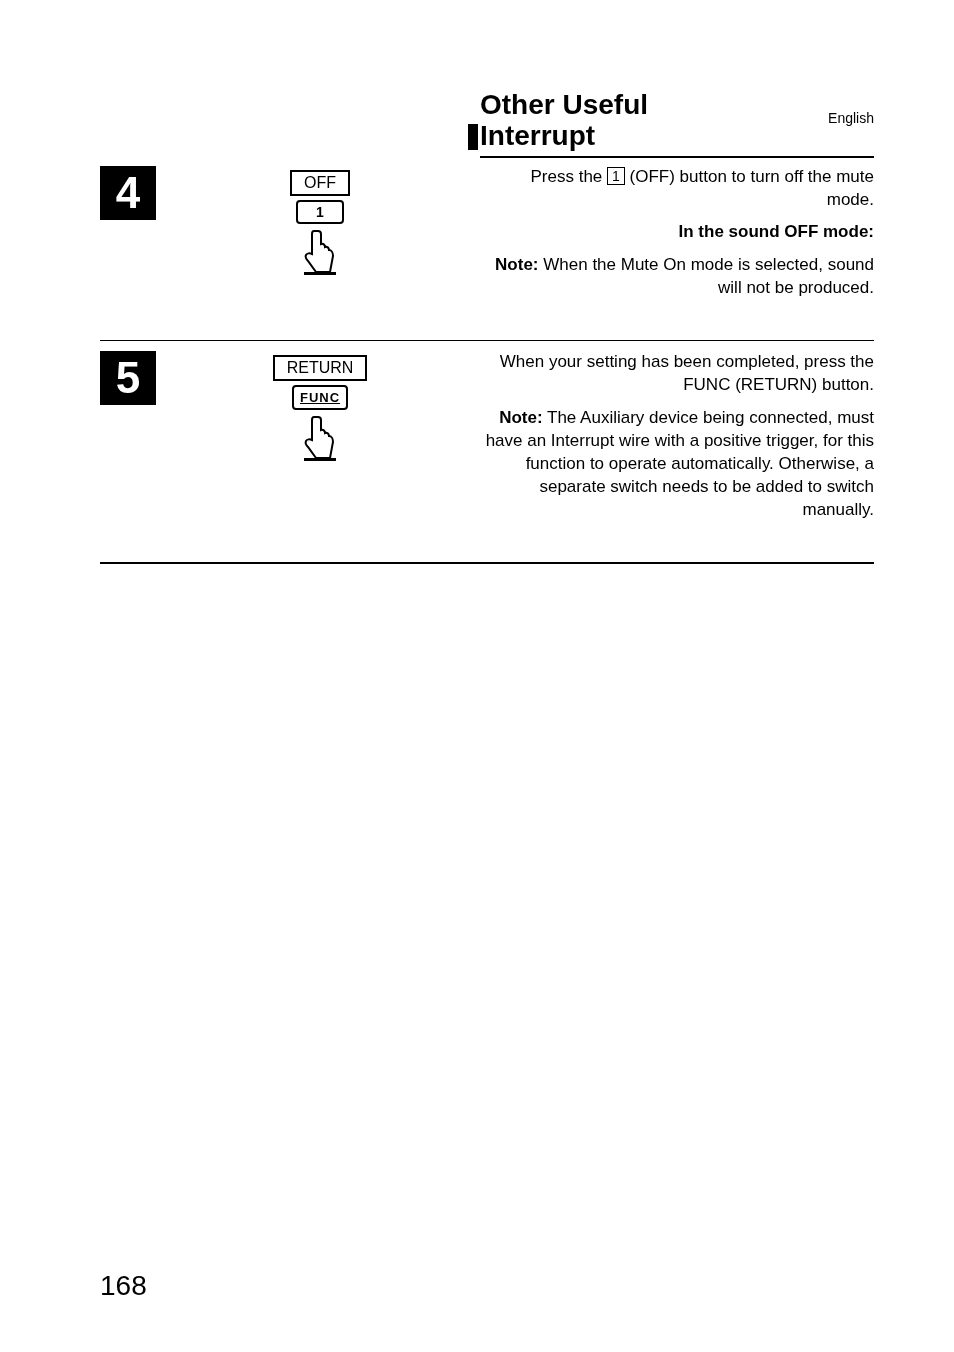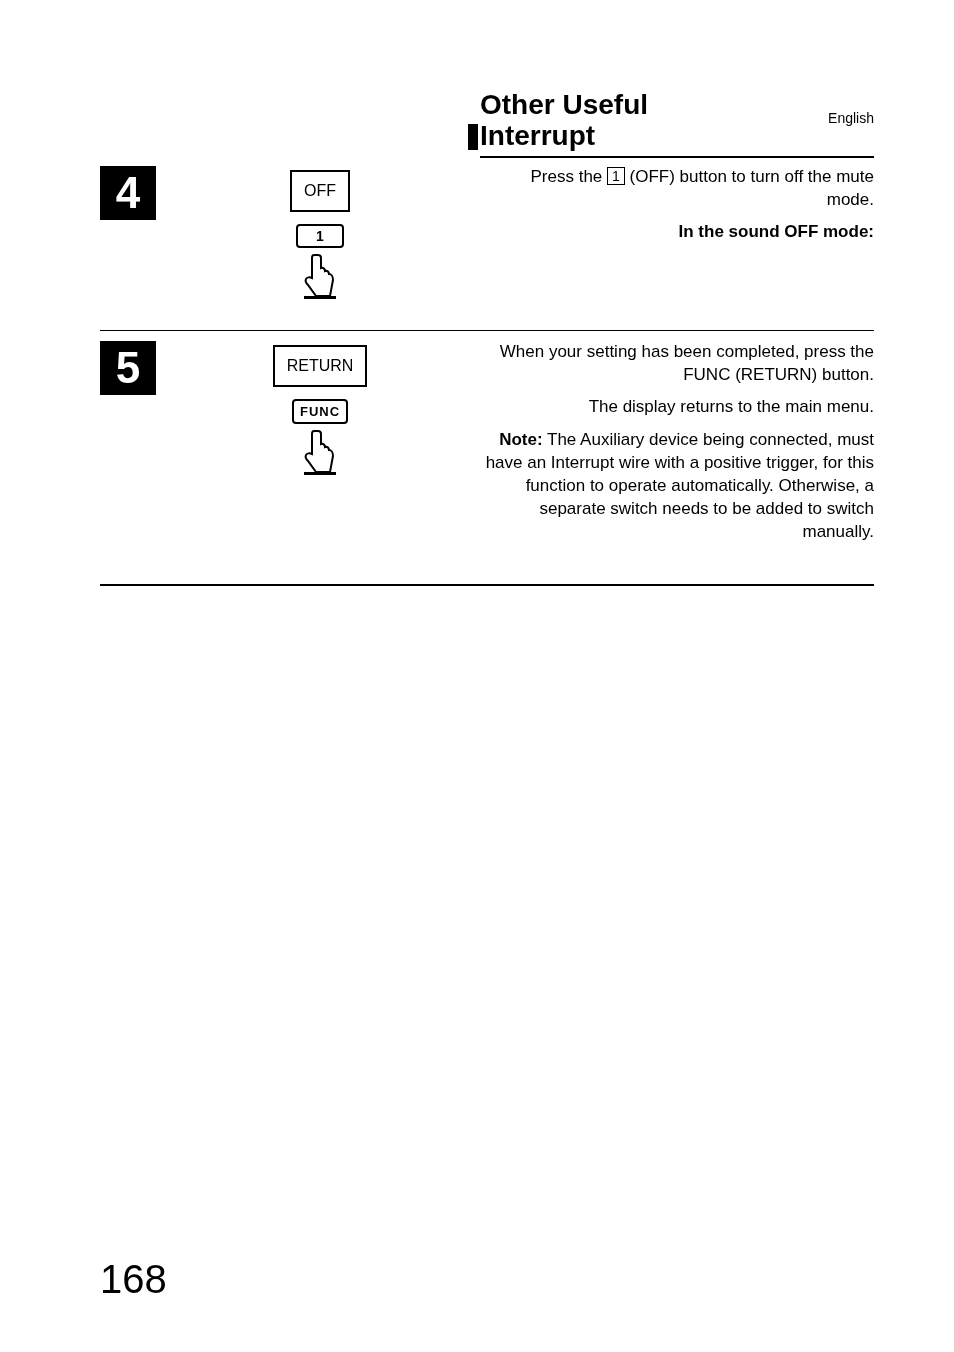--- a/index.html
+++ b/index.html
@@ -11,30 +11,30 @@
   .title-accent { position: absolute; left: -12px; bottom: 6px; width: 10px; height: 26px; background: #000; }
   .title-text { font-family: "Arial Black", Arial, sans-serif; font-size: 28px; font-weight: 900; line-height: 1.1; }
   .lang { float: right; font-size: 14px; margin-top: 20px; }
   .step { display: flex; border-top: 1px solid #000; padding-top: 10px; padding-bottom: 30px; }
   .step.first { border-top: none; padding-top: 8px; }
   .step-end { border-top: 2px solid #000; height: 2px; }
   .step-num-col { flex: 0 0 60px; }
   .step-num { background: #000; color: #fff; font-size: 44px; font-weight: bold; width: 56px; height: 54px; display: flex; align-items: center; justify-content: center; font-family: Arial, sans-serif; }
   .step-illust { flex: 0 0 320px; display: flex; justify-content: center; padding-top: 4px; }
   .illust-box { text-align: center; }
-  .lbl-box { border: 2px solid #000; padding: 10px 12px; font-size: 16px; display: inline-block; margin-bottom: 12px; }
+  .lbl-box { border: 2px solid #000; padding: 2px 12px; font-size: 16px; display: inline-block; margin-bottom: 4px; }
   .btn-box { border: 2px solid #000; border-radius: 4px; padding: 2px 14px; font-size: 14px; display: inline-block; min-width: 48px; text-align: center; margin-bottom: 4px; font-weight: bold; }
-  .btn-box-func { border: 2px solid #000; border-radius: 4px; padding: 3px 6px; font-size: 13px; display: inline-block; min-width: 48px; text-align: center; margin-bottom: 4px; font-weight: 900; letter-spacing: 1px; font-family: "Arial Black", Arial, sans-serif; }
+  .btn-box-func { border: 2px solid #000; border-radius: 4px; padding: 3px 6px; font-size: 13px; display: inline-block; min-width: 48px; text-align: center; margin-bottom: 4px; font-weight: 900; letter-spacing: 1px; font-family: "Arial Black", Arial, sans-serif; text-decoration: underline; }
   .hand-svg { width: 40px; height: 48px; display: block; margin: 0 auto; }
   .step-text { flex: 1; font-size: 17px; line-height: 1.35; text-align: right; }
   .step-text p { margin-bottom: 10px; }
   .step-text .indent { padding-left: 46px; }
   .inline-key { border: 1px solid #000; padding: 0 4px; font-size: 14px; display: inline-block; line-height: 1.2; vertical-align: 1px; }
   b { font-weight: bold; }
-  .page-num { position: absolute; bottom: 50px; left: 100px; font-size: 40px; text-align: right; }
+  .page-num { position: absolute; bottom: 50px; left: 100px; font-size: 28px; text-align: right; }
 </style>
 </head>
 <body>
 
 <div class="page">
 
   <div class="header-row">
     <div class="header-spacer"></div>
     <div class="title-block">
       <div class="title-accent"></div>
@@ -56,40 +56,42 @@
           <path d="M14 3 C13 3 12 4 12 6 L12 26 C10 25 7 25 6 27 C5 29 6 31 8 33 L16 44 L30 44 L33 28 C33 24 31 22 29 22 C29 20 27 18 25 19 C25 17 23 15 21 16 L21 6 C21 4 20 3 18 3 Z" fill="#fff" stroke="#000" stroke-width="2"></path>
           <rect x="4" y="44" width="32" height="3" fill="#000"></rect>
         </svg>
       </div>
     </div>
     <div class="step-text">
       <p>
         <span>Press the </span><span class="inline-key">1</span><span> (OFF) button to turn off the mute mode.</span>
       </p>
       <p><b>In the sound OFF mode:</b></p>
+      <p>
+        <b>Note:</b><span> When the Mute On mode is selected, sound will not be produced.</span>
+      </p>
     </div>
   </div>
 
   <div class="step">
     <div class="step-num-col">
       <div class="step-num">5</div>
     </div>
     <div class="step-illust">
       <div class="illust-box">
         <div class="lbl-box">RETURN</div><br>
         <div class="btn-box-func">FUNC</div><br>
         <svg class="hand-svg" viewBox="0 0 40 48">
           <path d="M14 3 C13 3 12 4 12 6 L12 26 C10 25 7 25 6 27 C5 29 6 31 8 33 L16 44 L30 44 L33 28 C33 24 31 22 29 22 C29 20 27 18 25 19 C25 17 23 15 21 16 L21 6 C21 4 20 3 18 3 Z" fill="#fff" stroke="#000" stroke-width="2"></path>
           <rect x="4" y="44" width="32" height="3" fill="#000"></rect>
         </svg>
       </div>
     </div>
     <div class="step-text">
       <p>When your setting has been completed, press the FUNC (RETURN) button.</p>
-      <p>The display returns to the main menu.</p>
       <p>
         <b>Note:</b><span> The Auxiliary device being connected, must have an Interrupt wire with a positive trigger, for this function to operate automatically. Otherwise, a separate switch needs to be added to switch manually.</span>
       </p>
     </div>
   </div>
 
   <div class="step-end"></div>
 
   <div class="page-num">168</div>
 </div>

